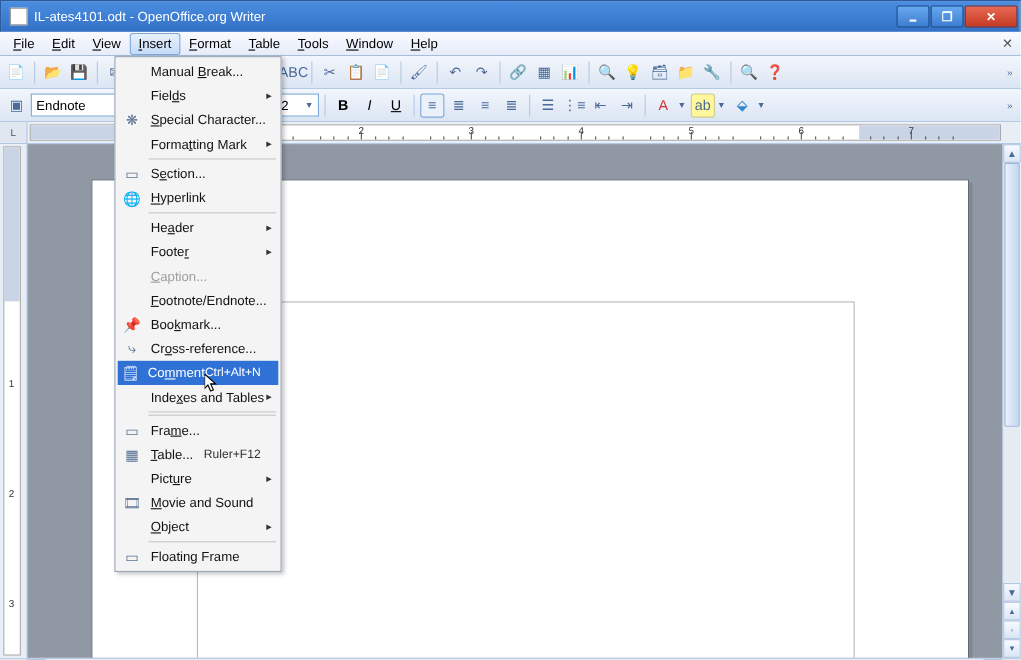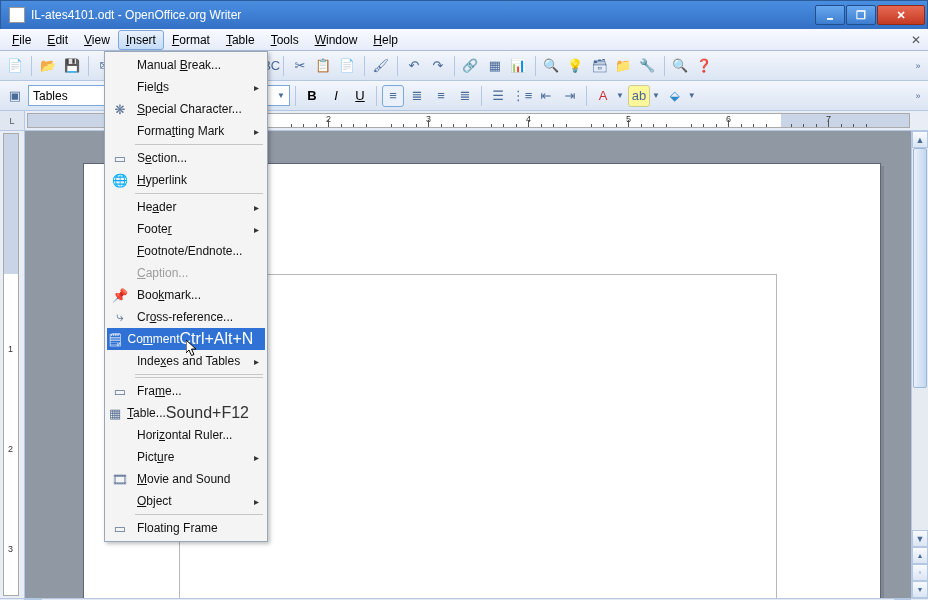--- a/index.html
+++ b/index.html
@@ -62,25 +62,25 @@
 .vscroll .thumb{position:absolute;left:1px;right:1px;top:0;height:240px;background:linear-gradient(90deg,#eaf1fb,#c4d6ee);border:1px solid #9cb7d9;border-radius:2px;}
 
 
 .hscroll-row{height:17px;display:flex;background:#e6eaf1;border-top:1px solid #b5c8e3;}
 .hscroll-row .corner{width:25px;border-right:1px solid #b5c8e3;}
 .hscroll-row .sb-btn{width:17px;border:1px solid #b5c8e3;background:linear-gradient(#f8faff,#dbe5f3);display:flex;align-items:center;justify-content:center;font-size:9px;color:#4a6a99;}
 .hscroll-row .track{flex:1;position:relative;}
 .hscroll-row .gap{width:17px;}
 
 
-.dropdown{position:absolute;left:104px;top:51px;width:164px;background:#f4f4f4;border:1px solid #9aa7b8;box-shadow:2px 2px 4px rgba(0,0,0,.25);z-index:50;padding:2px;}
+.dropdown{position:absolute;left:104px;top:51px;width:152px;background:#f4f4f4;border:1px solid #9aa7b8;box-shadow:2px 2px 4px rgba(0,0,0,.25);z-index:50;padding:2px;}
 .dropdown .row{height:22px;display:flex;align-items:center;font-size:12px;color:#111;position:relative;}
 .dropdown .row .icon-col{width:26px;display:flex;align-items:center;justify-content:center;font-size:13px;color:#5b7395;}
 .dropdown .row .label{flex:1;padding-left:4px;white-space:nowrap;}
-.dropdown .row .shortcut{padding-right:16px;color:#333;font-size:16px;}
+.dropdown .row .shortcut{padding-right:16px;color:#333;font-size:11px;}
 .dropdown .row .sub{position:absolute;right:6px;font-size:10px;color:#333;}
 .dropdown .row.disabled{color:#9e9e9e;}
 .dropdown .row.disabled .icon-col{color:#bdbdbd;}
 .dropdown .row.highlight{background:#2f71d4;color:#fff;}
 .dropdown .row.highlight .shortcut{color:#fff;}
 .dropdown .row.highlight .icon-col{color:#fff;}
 .dropdown hr{border:none;border-top:1px solid #c7c7c7;margin:2px 2px 2px 28px;}
 .dropdown .row u{text-decoration:underline;}
 
 
@@ -157,21 +157,21 @@
     <div class="tb-btn">🔧</div>
     <div class="tb-sep"></div>
     <div class="tb-btn">🔍</div>
     <div class="tb-btn">❓</div>
     <div class="more">»</div>
 </div>
 
 <div class="toolbar fmt">
   <div class="tb-btn">▣</div>
   <div class="combo style">
-    <span>Tables</span>
+    <span>Endnote</span>
       <span class="arrow">▼</span>
   </div>
   <div class="combo font">
     <span>man</span>
       <span class="arrow">▼</span>
   </div>
   <div class="combo size">
     <span>12</span>
       <span class="arrow">▼</span>
   </div>
@@ -335,27 +335,27 @@
     <div class="row">
       <div class="icon-col"></div>
       <div class="label">He<u>a</u>der</div>
       <div class="sub">▸</div>
     </div>
     <div class="row">
       <div class="icon-col"></div>
       <div class="label">Foote<u>r</u></div>
       <div class="sub">▸</div>
     </div>
+    <div class="row disabled">
+      <div class="icon-col"></div>
+      <div class="label"><u>C</u>aption...</div>
+    </div>
     <div class="row">
       <div class="icon-col"></div>
       <div class="label"><u>F</u>ootnote/Endnote...</div>
-    </div>
-    <div class="row disabled">
-      <div class="icon-col"></div>
-      <div class="label"><u>C</u>aption...</div>
     </div>
     <div class="row">
       <div class="icon-col">📌</div>
       <div class="label">Boo<u>k</u>mark...</div>
     </div>
     <div class="row">
       <div class="icon-col">⤷</div>
       <div class="label">Cr<u>o</u>ss-reference...</div>
     </div>
     <div class="row highlight">
@@ -370,25 +370,21 @@
     </div>
     <hr>
     <hr>
     <div class="row">
       <div class="icon-col">▭</div>
       <div class="label">Fra<u>m</u>e...</div>
     </div>
     <div class="row">
       <div class="icon-col">▦</div>
       <div class="label"><u>T</u>able...</div>
-      <div class="shortcut">Sound+F12</div>
-    </div>
-    <div class="row">
-      <div class="icon-col"></div>
-      <div class="label">Hori<u>z</u>ontal Ruler...</div>
+      <div class="shortcut">Ruler+F12</div>
     </div>
     <div class="row">
       <div class="icon-col"></div>
       <div class="label">Pict<u>u</u>re</div>
       <div class="sub">▸</div>
     </div>
     <div class="row">
       <div class="icon-col">🎞</div>
       <div class="label"><u>M</u>ovie and Sound</div>
     </div>

